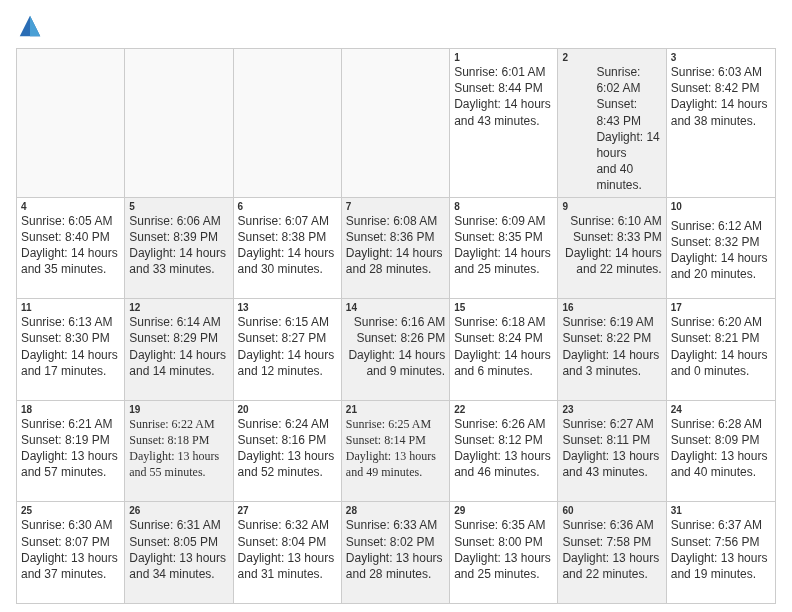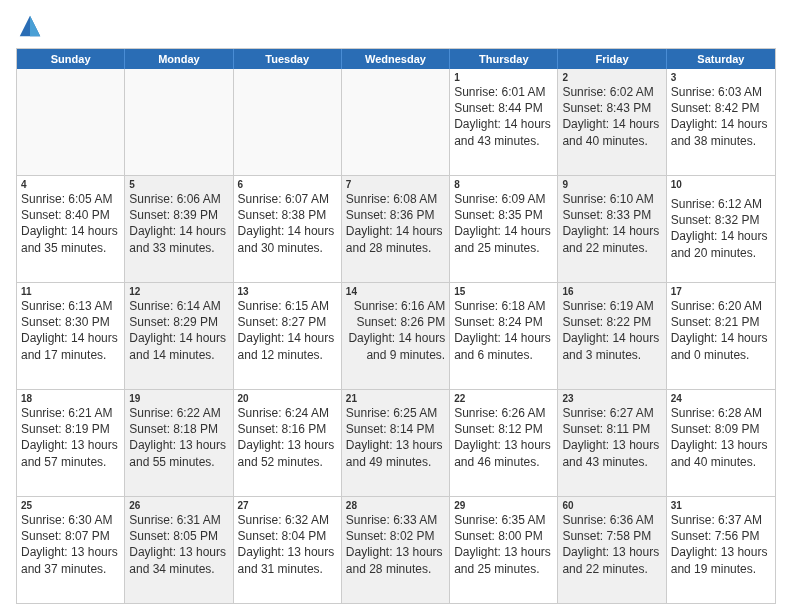--- a/index.html
+++ b/index.html
@@ -124,45 +124,36 @@
         <span class="blue"></span>
       </div>
     </div>
     <div class="title-block">
       <div class="month-year"></div>
       <div class="location"></div>
     </div>
   </div>
 
   <div class="calendar">
-    <div class="cal-header">
-    <div class="cal-header-cell">Sunday</div>
-        <div class="cal-header-cell">Monday</div>
-        <div class="cal-header-cell">Tuesday</div>
-        <div class="cal-header-cell">Wednesday</div>
-        <div class="cal-header-cell">Thursday</div>
-        <div class="cal-header-cell">Friday</div>
-        <div class="cal-header-cell">Saturday</div>
-      </div>
     <div class="cal-body">
     <div class="cal-row">
           <div class="cal-cell empty"></div>
           <div class="cal-cell empty"></div>
           <div class="cal-cell empty"></div>
           <div class="cal-cell empty"></div>
           <div class="cal-cell">
             <div class="day-num">1</div>
             <div class="cell-text" style="white-space: pre-line;">Sunrise: 6:01 AM
 Sunset: 8:44 PM
 Daylight: 14 hours
 and 43 minutes.</div>
           </div>
           <div class="cal-cell shaded">
             <div class="day-num">2</div>
-            <div class="cell-text" style="white-space: pre-line;">Sunrise: 6:02 AM
+            <div class="cell-text" style="white-space: pre-line; margin-left: 34px;">Sunrise: 6:02 AM
 Sunset: 8:43 PM
 Daylight: 14 hours
 and 40 minutes.</div>
           </div>
           <div class="cal-cell">
             <div class="day-num">3</div>
             <div class="cell-text" style="white-space: pre-line;">Sunrise: 6:03 AM
 Sunset: 8:42 PM
 Daylight: 14 hours
 and 38 minutes.</div>
@@ -199,21 +190,21 @@
           </div>
           <div class="cal-cell">
             <div class="day-num">8</div>
             <div class="cell-text" style="white-space: pre-line;">Sunrise: 6:09 AM
 Sunset: 8:35 PM
 Daylight: 14 hours
 and 25 minutes.</div>
           </div>
           <div class="cal-cell shaded">
             <div class="day-num">9</div>
-            <div class="cell-text" style="white-space: pre-line;">Sunrise: 6:10 AM
+            <div class="cell-text" style="white-space: pre-line; text-align: right;">Sunrise: 6:10 AM
 Sunset: 8:33 PM
 Daylight: 14 hours
 and 22 minutes.</div>
           </div>
           <div class="cal-cell">
             <div class="day-num">10</div>
             <div class="cell-text" style="white-space: pre-line; margin-top: 6px;">Sunrise: 6:12 AM
 Sunset: 8:32 PM
 Daylight: 14 hours
 and 20 minutes.</div>
@@ -273,35 +264,35 @@
         <div class="cal-row">
           <div class="cal-cell">
             <div class="day-num">18</div>
             <div class="cell-text" style="white-space: pre-line;">Sunrise: 6:21 AM
 Sunset: 8:19 PM
 Daylight: 13 hours
 and 57 minutes.</div>
           </div>
           <div class="cal-cell shaded">
             <div class="day-num">19</div>
-            <div class="cell-text" style="white-space: pre-line;">Sunrise: 6:22 AM
+            <div class="cell-text" style="white-space: pre-line; font-family: Liberation Serif, serif;">Sunrise: 6:22 AM
 Sunset: 8:18 PM
 Daylight: 13 hours
 and 55 minutes.</div>
           </div>
           <div class="cal-cell">
             <div class="day-num">20</div>
             <div class="cell-text" style="white-space: pre-line;">Sunrise: 6:24 AM
 Sunset: 8:16 PM
 Daylight: 13 hours
 and 52 minutes.</div>
           </div>
           <div class="cal-cell shaded">
             <div class="day-num">21</div>
-            <div class="cell-text" style="white-space: pre-line;">Sunrise: 6:25 AM
+            <div class="cell-text" style="white-space: pre-line; font-family: Liberation Serif, serif;">Sunrise: 6:25 AM
 Sunset: 8:14 PM
 Daylight: 13 hours
 and 49 minutes.</div>
           </div>
           <div class="cal-cell">
             <div class="day-num">22</div>
             <div class="cell-text" style="white-space: pre-line;">Sunrise: 6:26 AM
 Sunset: 8:12 PM
 Daylight: 13 hours
 and 46 minutes.</div>

